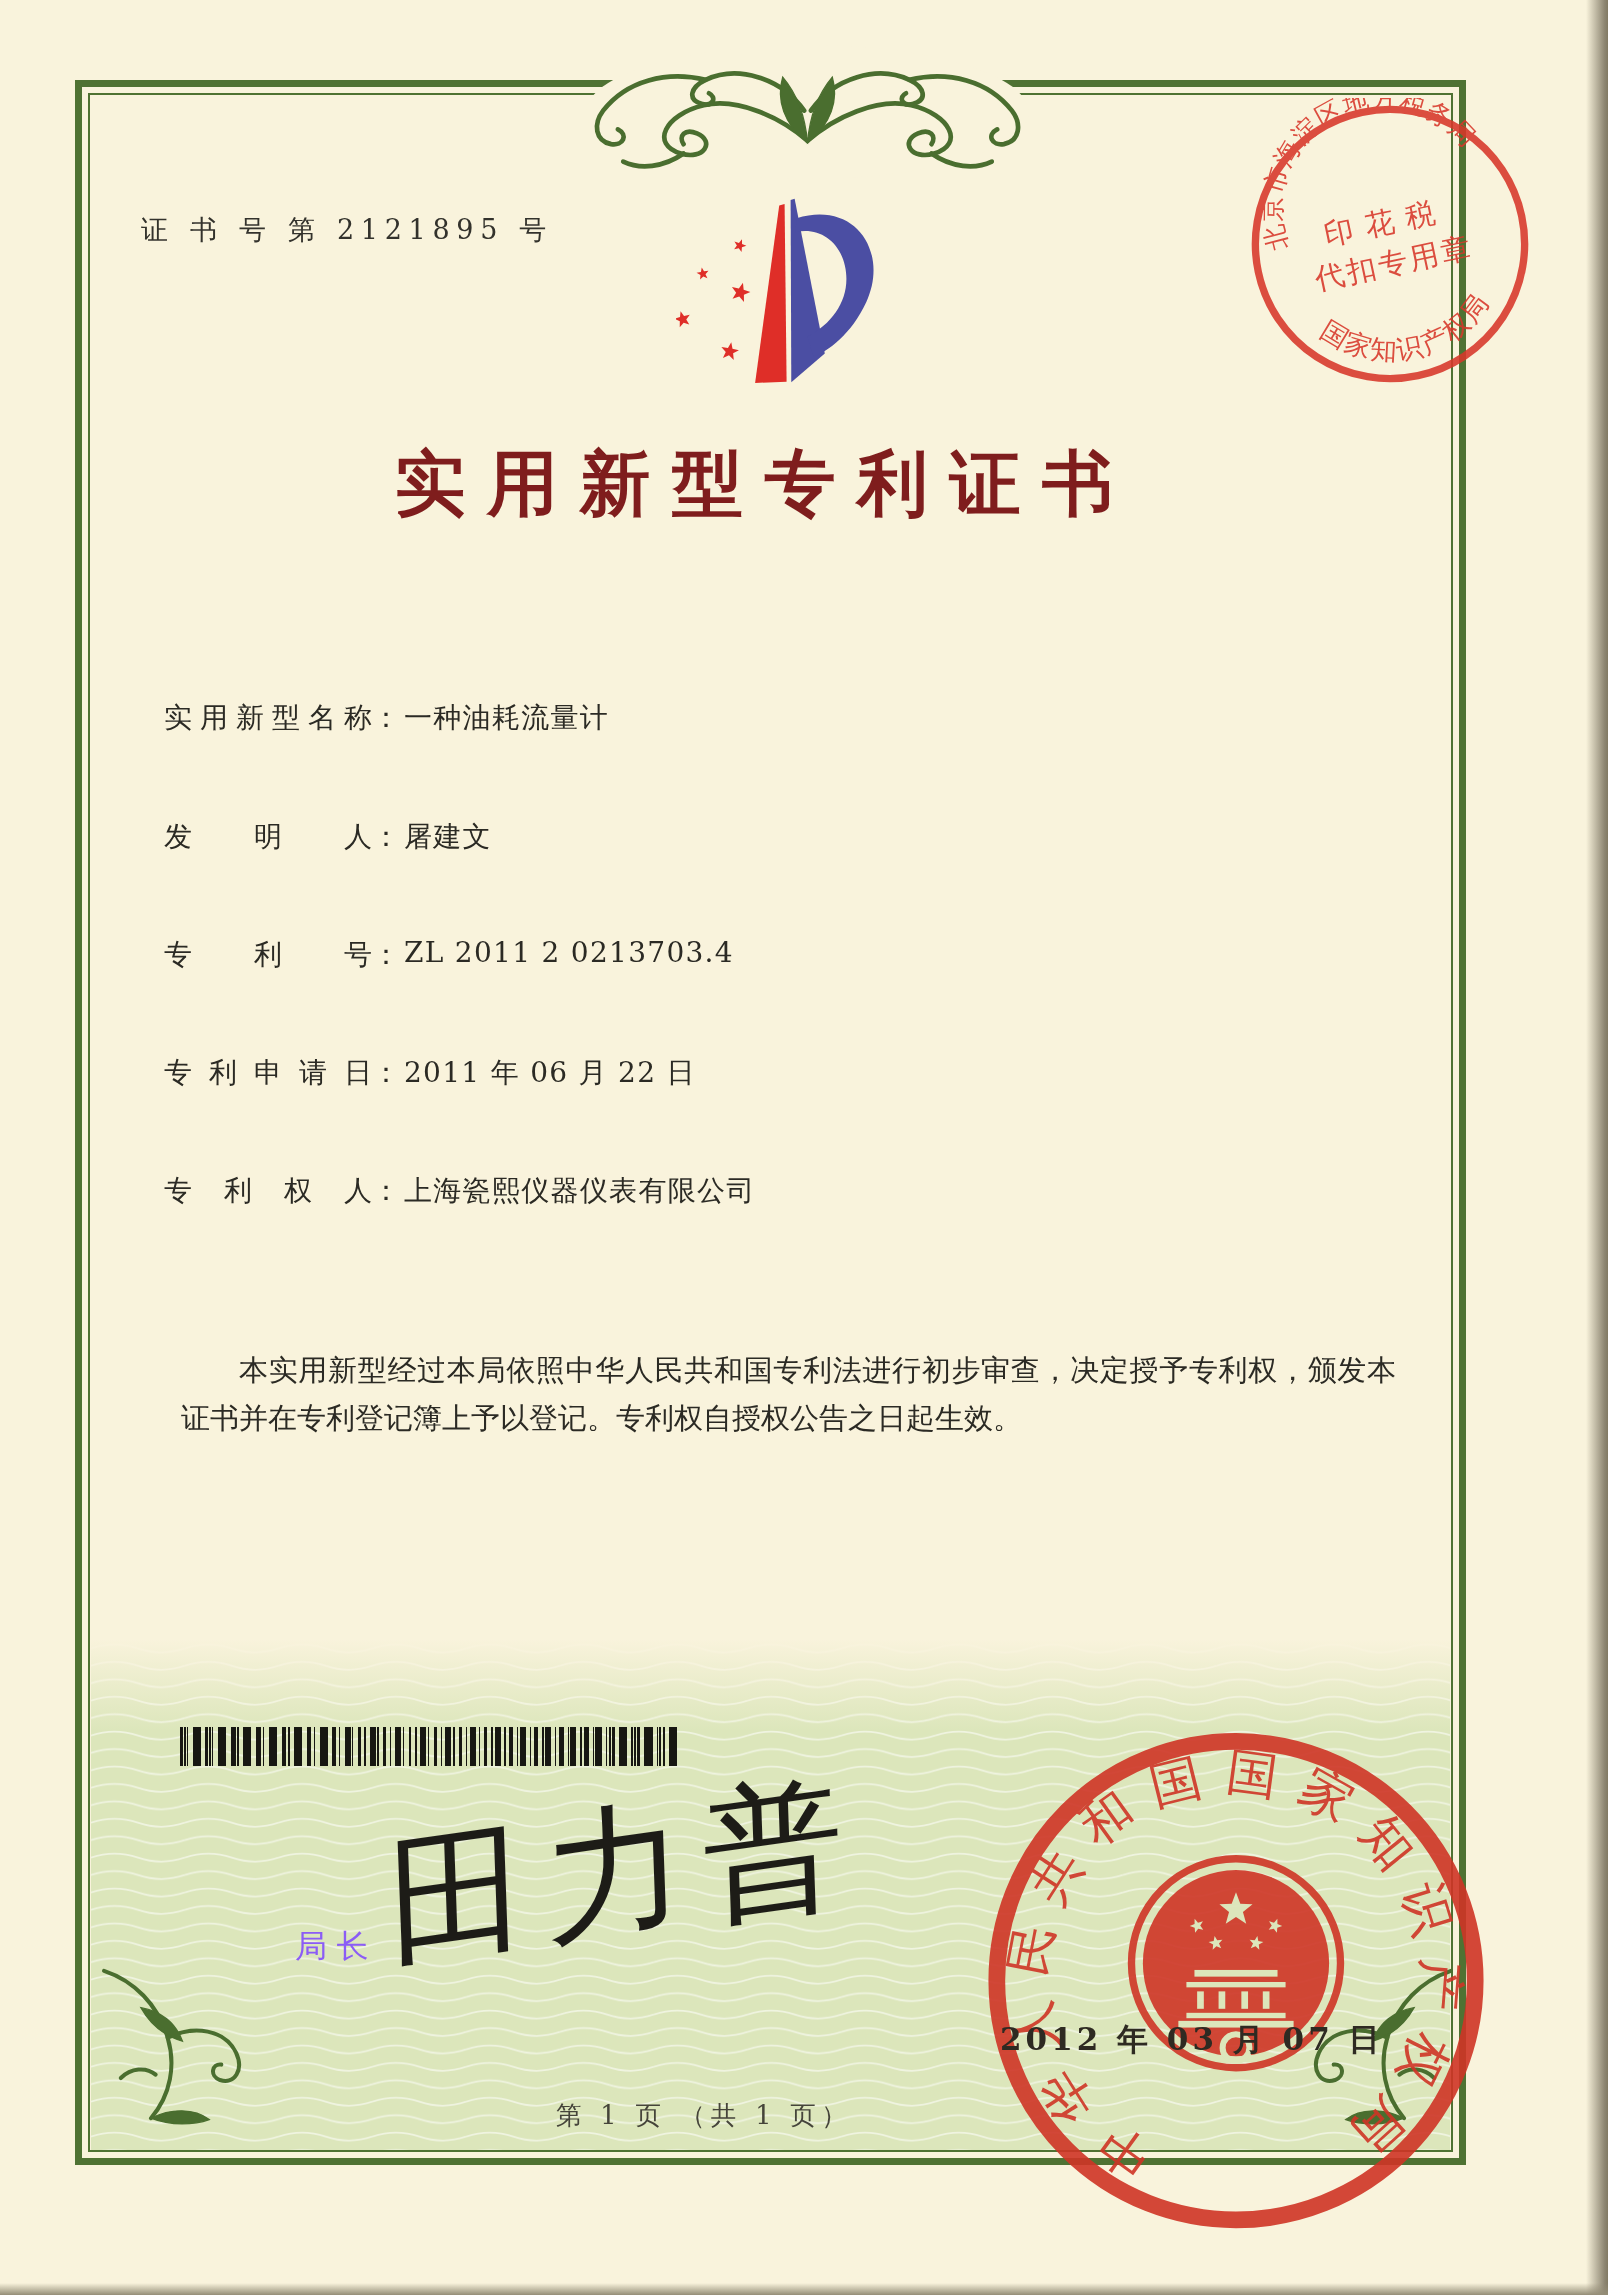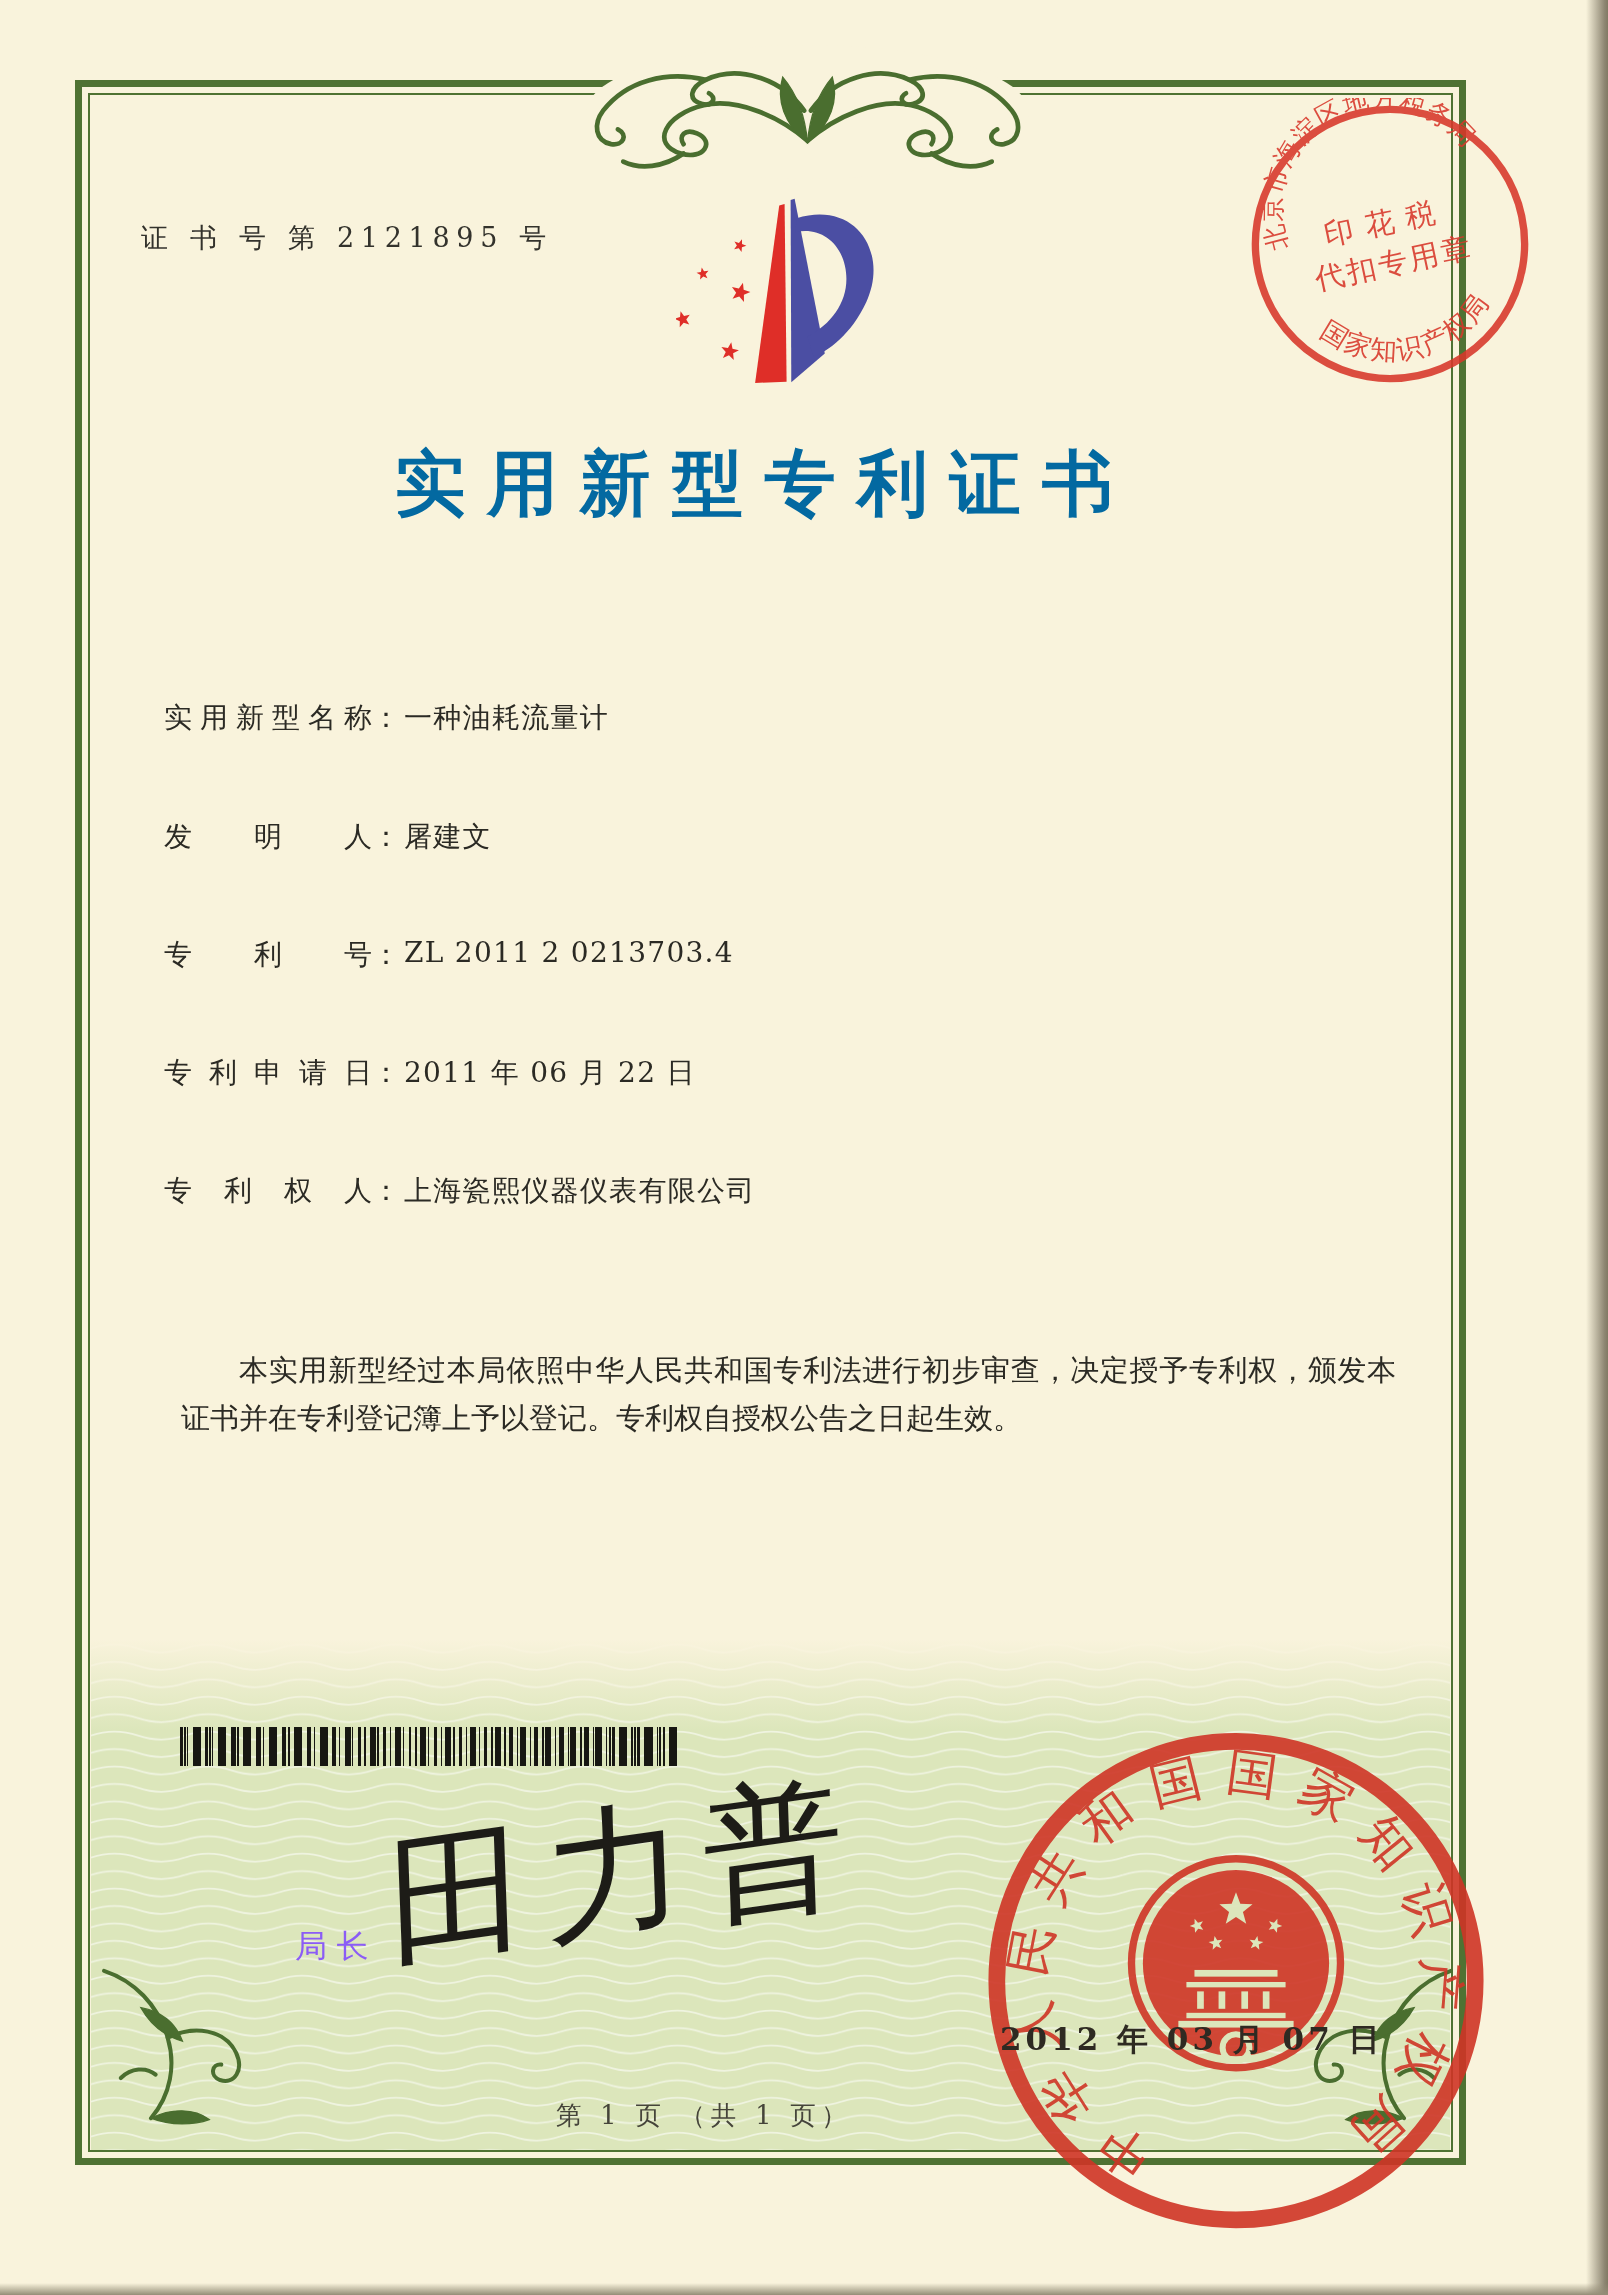--- a/index.html
+++ b/index.html
@@ -9,23 +9,23 @@
     font-family:"DejaVu Serif","Liberation Serif",serif;
     color:#2b2a24;
   }
   
   .frame-outer{position:absolute;left:75px;top:80px;right:143px;bottom:130px;border:7.4px solid #4f7233;z-index:2;}
   .frame-inner{position:absolute;left:88px;top:93px;right:156px;bottom:143px;border:2px solid #4f7233;z-index:2;}
   
   .band{position:absolute;left:91px;right:159px;top:1639px;bottom:145px;background:#dce6bb;z-index:1;}
   .band svg{position:absolute;left:0;top:0;width:100%;height:100%;}
   .band::after{content:"";position:absolute;inset:0;background:linear-gradient(180deg,#f9f3dc 0%,rgba(249,243,220,0) 18%);}
-  .cert-no{position:absolute;left:141px;top:220px;font-size:27px;letter-spacing:6.7px;color:#33322c;z-index:4;text-align:right;}
+  .cert-no{position:absolute;left:141px;top:212px;font-size:27px;letter-spacing:6.7px;color:#33322c;z-index:4;text-align:right;}
   .title{position:absolute;left:0;top:437px;width:1529px;margin:0;text-align:center;
-         font-size:71px;font-weight:700;letter-spacing:21.5px;color:#0369a1;z-index:4;}
+         font-size:71px;font-weight:700;letter-spacing:21.5px;color:#7f1d1d;z-index:4;}
   .field{position:absolute;left:164px;height:42px;font-size:28px;z-index:4;white-space:nowrap;margin-top:32px;}
   .flabel{display:inline-block;width:208px;text-align:justify;text-align-last:justify;vertical-align:top;}
   .fcolon{display:inline-block;vertical-align:top;}
   .fvalue{display:inline-block;margin-left:4px;vertical-align:top;letter-spacing:1.3px;}
   .paras{position:absolute;left:164px;top:1329px;width:1249px;z-index:4;font-size:29px;line-height:48px;text-align:justify;}
   .paras p{margin:17px;text-indent:2em;}
   .barcode{position:absolute;left:180px;top:1727px;width:497px;height:39px;z-index:4;
     background-image:
       repeating-linear-gradient(90deg,#171712 0 2.7px,rgba(0,0,0,0) 2.7px 6.7px,#171712 6.7px 8px,rgba(0,0,0,0) 8px 12.7px),
       repeating-linear-gradient(90deg,rgba(0,0,0,0) 0 4px,#171712 4px 6px,rgba(0,0,0,0) 6px 15.4px,#171712 15.4px 21px,rgba(0,0,0,0) 21px 25px);

